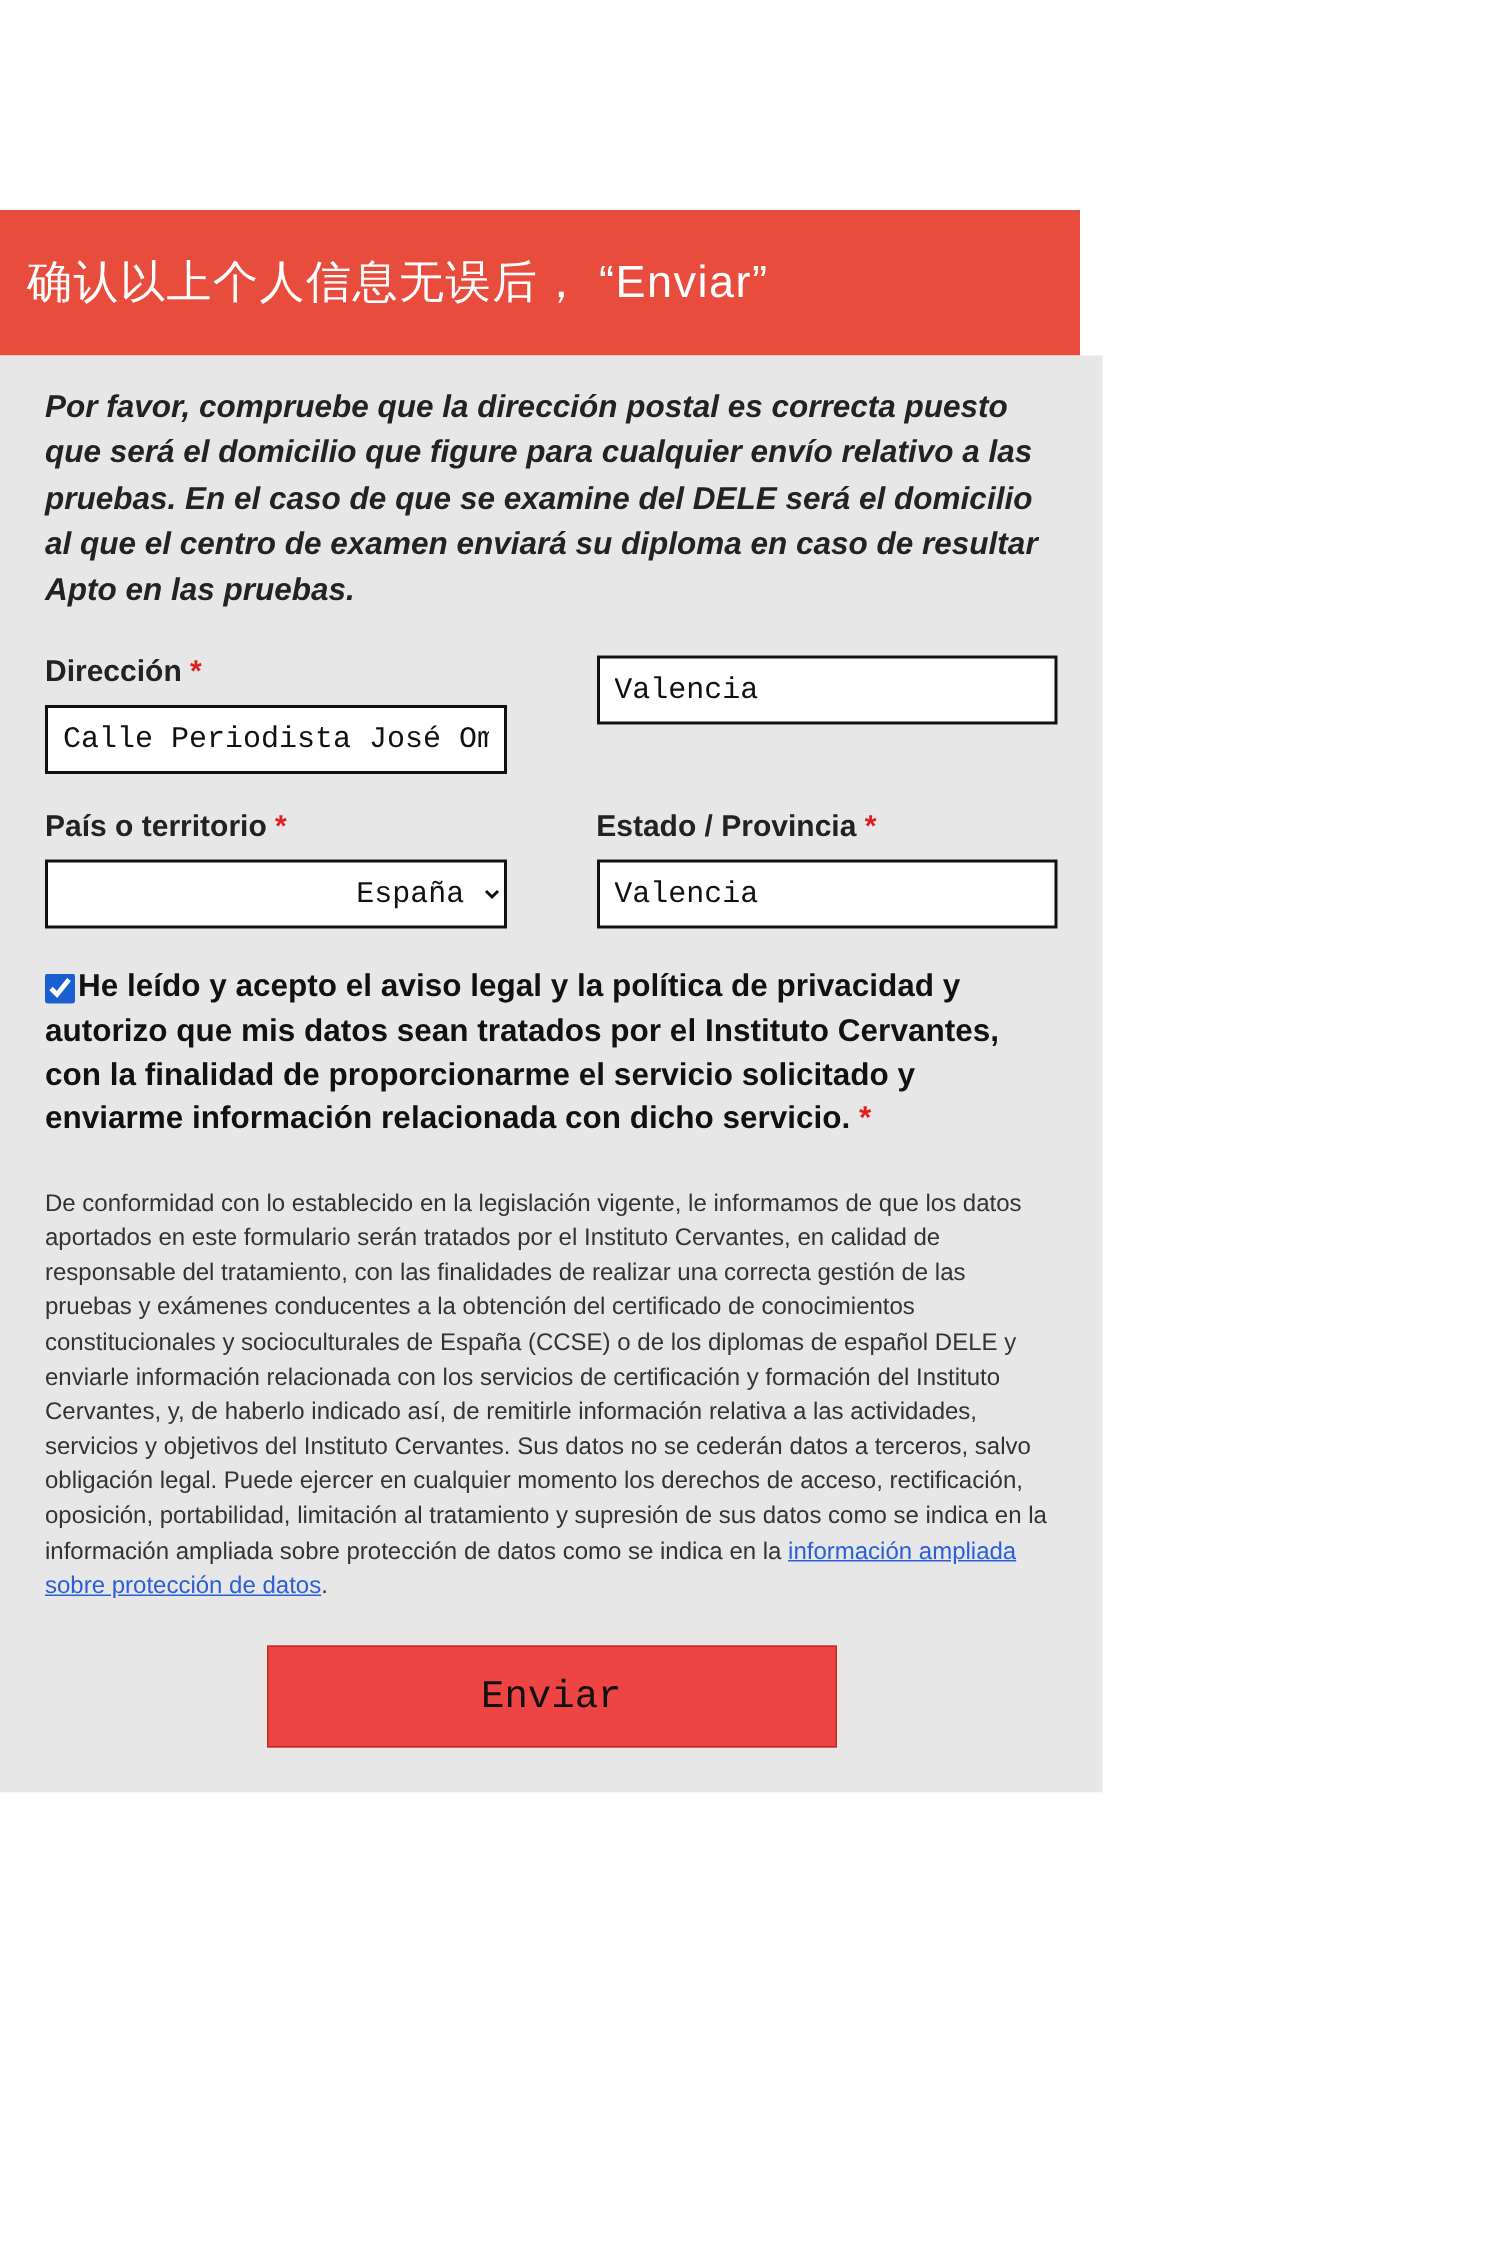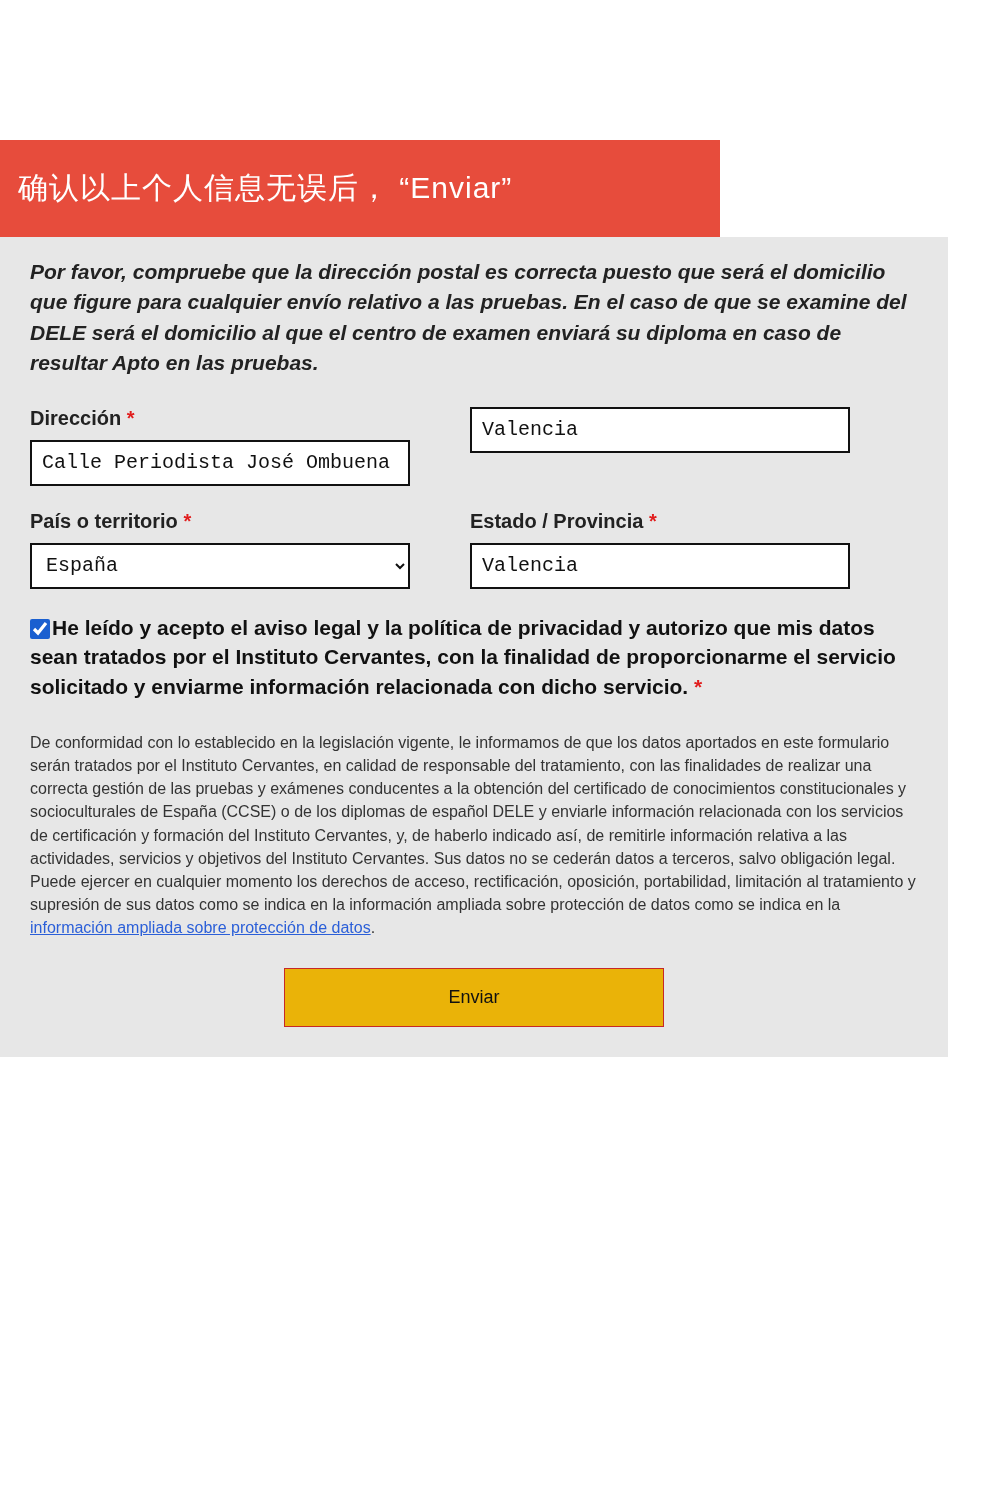--- a/index.html
+++ b/index.html
@@ -17,21 +17,21 @@
     font-size: 30px;
     font-weight: 400;
     padding: 28px 18px;
     width: 720px;
     letter-spacing: 1px;
     font-family: "Microsoft YaHei", "PingFang SC", Arial, sans-serif;
   }
   .form-panel {
     background: #e7e7e7;
     padding: 20px 30px 30px 30px;
-    width: 948px;
+    width: 735px;
   }
   .intro {
     font-style: italic;
     font-weight: 700;
     font-size: 21px;
     line-height: 1.45;
     color: #222;
     margin-bottom: 28px;
   }
   .row {
@@ -58,20 +58,21 @@
     border: 2px solid #111;
     background: #ffffff;
     font-size: 20px;
     padding: 8px 10px;
     height: 46px;
     font-family: Liberation Mono, monospace;
     color: #111;
   }
   .field select {
     appearance: auto;
+    text-align: right;
   }
   .consent-block {
     margin-top: 10px;
     margin-bottom: 30px;
   }
   .consent-label {
     font-weight: 700;
     font-size: 21px;
     line-height: 1.4;
     color: #111;
@@ -94,28 +95,28 @@
     margin-bottom: 28px;
   }
   .legal a {
     color: #2b5fd8;
     text-decoration: underline;
   }
   .submit-wrap {
     text-align: center;
   }
   .submit-btn {
-    background: #eab308;
+    background: #ef4444;
     border: 1.5px solid #c62828;
     color: #111;
-    font-size: 18px;
+    font-size: 26px;
     padding: 18px 0;
     width: 380px;
     cursor: pointer;
-    font-family: Liberation Sans, sans-serif;
+    font-family: Liberation Mono, monospace;
   }
 </style>
 </head>
 <body>
 
 <div class="wrapper">
 
   <div class="banner">确认以上个人信息无误后，  “Enviar”</div>
 
   <div class="form-panel">

